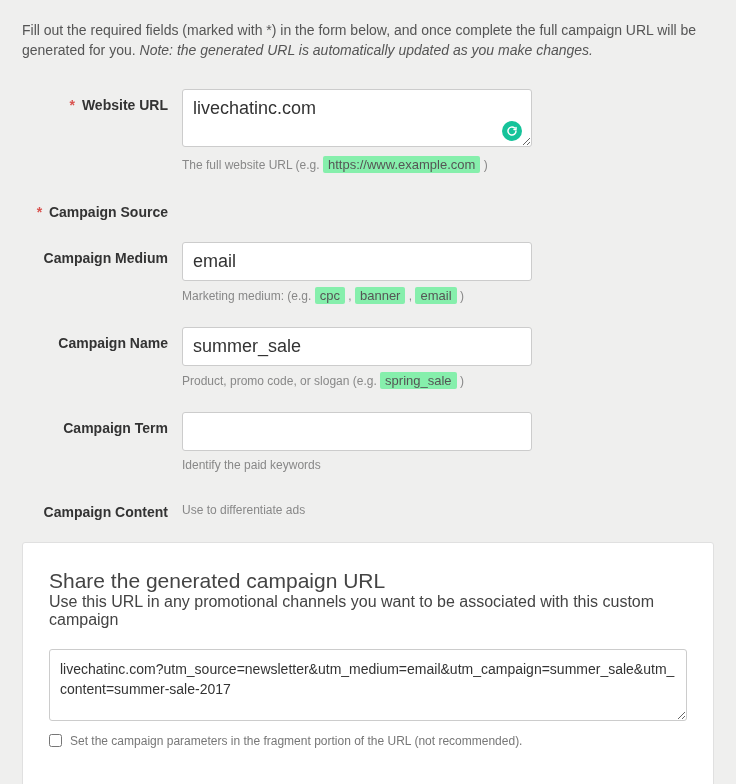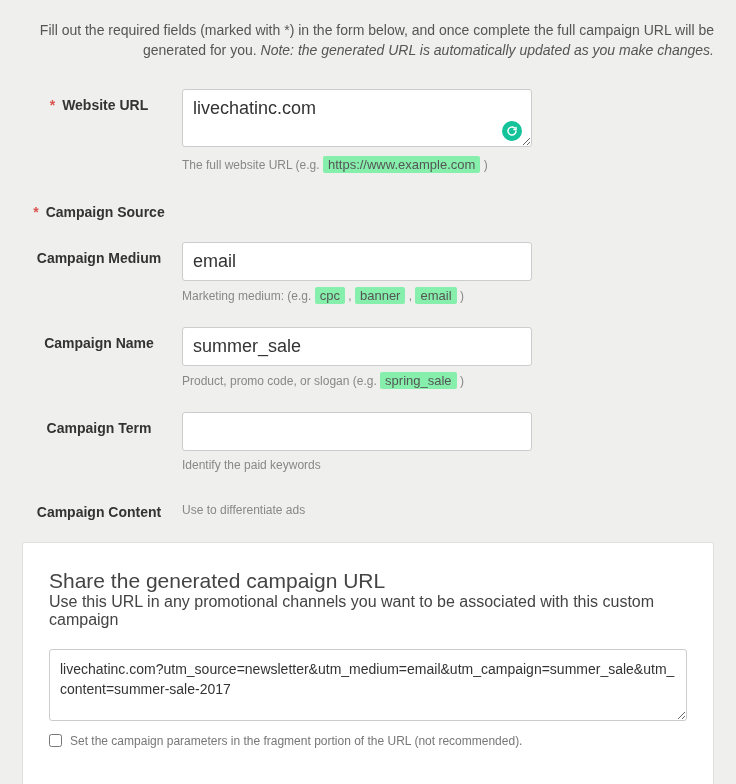--- a/index.html
+++ b/index.html
@@ -9,32 +9,31 @@
       color: #3a3a3a;
       font-size: 14px;
       width: 736px;
       padding: 20px 22px 30px 22px;
     }
     .intro {
       color: #555;
       line-height: 1.45;
       margin-bottom: 28px;
       font-size: 14px;
-      text-align: right;
     }
     .intro em { font-style: italic; }
     .form-row {
       display: flex;
       align-items: flex-start;
       margin-bottom: 22px;
     }
     .label-col {
       width: 160px;
-      padding-right: 6px;
-      text-align: center;
+      padding-right: 14px;
+      text-align: right;
       padding-top: 8px;
     }
     .field-label {
       font-weight: 600;
       color: #333;
       font-size: 14px;
     }
     .required-star {
       color: #d9534f;
       margin-right: 3px;

